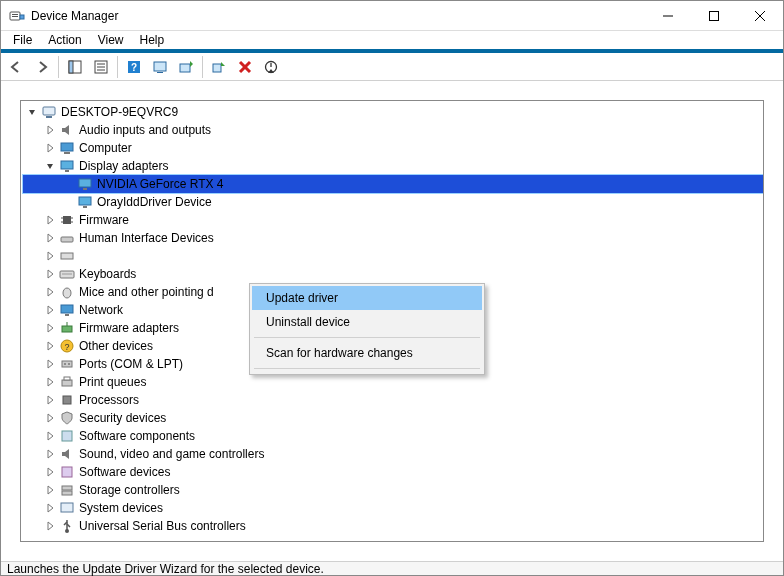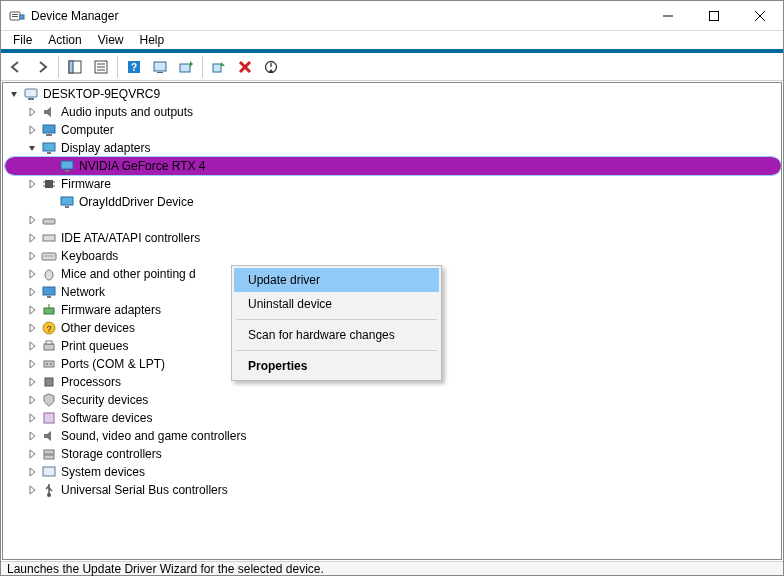--- a/index.html
+++ b/index.html
@@ -8,27 +8,27 @@
   .titlebar { height:30px; display:flex; align-items:center; padding:0 0 0 8px; border-bottom:1px solid #ddd; }
   .titlebar .icon { width:16px; height:16px; margin-right:6px; }
   .titlebar .title { flex:0 0 auto; font-size:12px; }
   .titlebar .spacer { flex:1 1 auto; }
   .winbtn { width:46px; height:30px; display:flex; align-items:center; justify-content:center; }
   .menubar { height:22px; display:flex; align-items:center; padding:0 4px; border-bottom:4px solid #0369a1; }
   .menuitem { padding:2px 8px; font-size:12px; }
   .toolbar { height:28px; display:flex; align-items:center; padding:0 2px; border-bottom:1px solid #d0d0d0; gap:0; }
   .tbtn { width:24px; height:24px; display:flex; align-items:center; justify-content:center; margin:0 1px; border:1px solid transparent; }
   .tsep { width:1px; height:22px; background:#ccc; margin:0 3px; }
-  .content { flex:1 1 auto; margin:1px; border:1px solid #888; background:#fff; overflow:hidden; position:relative; }
+  .content { flex:1 1 auto; margin:19px; border:1px solid #888; background:#fff; overflow:hidden; position:relative; }
   .tree { padding:2px 0 2px 2px; font-size:12px; line-height:18px; }
   .node { display:flex; align-items:center; height:18px; white-space:nowrap; }
   .twisty { width:14px; height:14px; display:flex; align-items:center; justify-content:center; margin-right:0px; color:#666; font-size:10px; }
   .nic { width:16px; height:16px; margin:0 4px 0 2px; display:flex; align-items:center; justify-content:center; }
-  .selected { background:#a21caf; outline:1px solid #99d1ff;border-radius:9px; }
-  .ctxmenu { position:absolute; left:228px; top:182px; width:211px; background:#f2f2f2; border:1px solid #bbb; box-shadow:3px 3px 4px rgba(0,0,0,0.25); padding:2px; }
+  .selected { background:#1d4ed8; outline:1px solid #99d1ff; }
+  .ctxmenu { position:absolute; left:228px; top:182px; width:236px; background:#f2f2f2; border:1px solid #bbb; box-shadow:3px 3px 4px rgba(0,0,0,0.25); padding:2px; }
   .ctxitem { height:24px; display:flex; align-items:center; padding:0 14px; font-size:12px; }
   .ctxitem.hover { background:#91c9f7; }
   .ctxitem.bold { font-weight:600; }
   .ctxsep { height:1px; background:#d0d0d0; margin:3px 2px; }
   .statusbar { height:14px; border-top:1px solid #d0d0d0; display:flex; align-items:center; padding:0 6px; font-size:12px; background:#f6f6f6; }
   svg { display:block; }
 </style>
 </head>
 <body>
 
@@ -201,71 +201,71 @@
 
       <div class="node selected" style="padding-left:52px">
         <span class="nic">
             <svg width="16" height="16">
               <rect x="2" y="3" width="12" height="8" fill="#5ab0e0" stroke="#2c6aa0"></rect>
               <rect x="6" y="12" width="4" height="2" fill="#777"></rect>
             </svg>
           </span>
         <span>NVIDIA GeForce RTX 4</span>
       </div>
+      <div class="node" style="padding-left:52px">
+        <span class="nic">
+            <svg width="16" height="16">
+              <rect x="2" y="3" width="12" height="8" fill="#5ab0e0" stroke="#2c6aa0"></rect>
+              <rect x="6" y="12" width="4" height="2" fill="#777"></rect>
+            </svg>
+          </span>
+        <span>OrayIddDriver Device</span>
+      </div>
+
       <div class="node" style="padding-left:20px">
         <span class="twisty">
             <svg width="10" height="10">
               <path d="M3 1 L8 5 L3 9 Z" fill="none" stroke="#777"></path>
             </svg>
           </span>
         <span class="nic">
             <svg width="16" height="16">
               <rect x="4" y="4" width="8" height="8" fill="#555"></rect>
               <line x1="4" y1="6" x2="2" y2="6" stroke="#555"></line>
               <line x1="4" y1="10" x2="2" y2="10" stroke="#555"></line>
               <line x1="12" y1="6" x2="14" y2="6" stroke="#555"></line>
               <line x1="12" y1="10" x2="14" y2="10" stroke="#555"></line>
             </svg>
           </span>
         <span>Firmware</span>
       </div>
-
-      <div class="node" style="padding-left:52px">
-        <span class="nic">
-            <svg width="16" height="16">
-              <rect x="2" y="3" width="12" height="8" fill="#5ab0e0" stroke="#2c6aa0"></rect>
-              <rect x="6" y="12" width="4" height="2" fill="#777"></rect>
-            </svg>
-          </span>
-        <span>OrayIddDriver Device</span>
-      </div>
       <div class="node" style="padding-left:20px">
         <span class="twisty">
             <svg width="10" height="10">
               <path d="M3 1 L8 5 L3 9 Z" fill="none" stroke="#777"></path>
             </svg>
           </span>
         <span class="nic">
             <svg width="16" height="16">
               <rect x="2" y="7" width="12" height="5" rx="1" fill="#ccc" stroke="#777"></rect>
             </svg>
           </span>
+        <span>Human Interface Devices</span>
       </div>
       <div class="node" style="padding-left:20px">
         <span class="twisty">
             <svg width="10" height="10">
               <path d="M3 1 L8 5 L3 9 Z" fill="none" stroke="#777"></path>
             </svg>
           </span>
         <span class="nic">
             <svg width="16" height="16">
               <rect x="2" y="5" width="12" height="6" fill="#ddd" stroke="#777"></rect>
             </svg>
           </span>
-        <span>IDE ATA/ATAPI controllers</span>
       </div>
       <div class="node" style="padding-left:20px">
         <span class="twisty">
             <svg width="10" height="10">
               <path d="M3 1 L8 5 L3 9 Z" fill="none" stroke="#777"></path>
             </svg>
           </span>
         <span class="nic">
             <svg width="16" height="16">
               <rect x="1" y="5" width="14" height="7" rx="1" fill="#ddd" stroke="#777"></rect>
@@ -321,34 +321,20 @@
               <path d="M3 1 L8 5 L3 9 Z" fill="none" stroke="#777"></path>
             </svg>
           </span>
         <span class="nic">
             <svg width="16" height="16">
               <circle cx="8" cy="8" r="6" fill="#f5c030" stroke="#b58a10"></circle>
               <text x="8" y="12" font-size="9" text-anchor="middle" fill="#333">?</text>
             </svg>
           </span>
         <span>Other devices</span>
-      </div>
-      <div class="node" style="padding-left:20px">
-        <span class="twisty">
-            <svg width="10" height="10">
-              <path d="M3 1 L8 5 L3 9 Z" fill="none" stroke="#777"></path>
-            </svg>
-          </span>
-        <span class="nic">
-            <svg width="16" height="16">
-              <rect x="3" y="6" width="10" height="6" fill="#ccc" stroke="#777"></rect>
-              <rect x="5" y="3" width="6" height="3" fill="#fff" stroke="#777"></rect>
-            </svg>
-          </span>
-        <span>Print queues</span>
       </div>
       <div class="node" style="padding-left:20px">
         <span class="twisty">
             <svg width="10" height="10">
               <path d="M3 1 L8 5 L3 9 Z" fill="none" stroke="#777"></path>
             </svg>
           </span>
         <span class="nic">
             <svg width="16" height="16">
               <rect x="3" y="5" width="10" height="6" fill="#ccc" stroke="#777"></rect>
@@ -359,20 +345,34 @@
         <span>Ports (COM &amp; LPT)</span>
       </div>
       <div class="node" style="padding-left:20px">
         <span class="twisty">
             <svg width="10" height="10">
               <path d="M3 1 L8 5 L3 9 Z" fill="none" stroke="#777"></path>
             </svg>
           </span>
         <span class="nic">
             <svg width="16" height="16">
+              <rect x="3" y="6" width="10" height="6" fill="#ccc" stroke="#777"></rect>
+              <rect x="5" y="3" width="6" height="3" fill="#fff" stroke="#777"></rect>
+            </svg>
+          </span>
+        <span>Print queues</span>
+      </div>
+      <div class="node" style="padding-left:20px">
+        <span class="twisty">
+            <svg width="10" height="10">
+              <path d="M3 1 L8 5 L3 9 Z" fill="none" stroke="#777"></path>
+            </svg>
+          </span>
+        <span class="nic">
+            <svg width="16" height="16">
               <rect x="4" y="4" width="8" height="8" fill="#888" stroke="#555"></rect>
             </svg>
           </span>
         <span>Processors</span>
       </div>
       <div class="node" style="padding-left:20px">
         <span class="twisty">
             <svg width="10" height="10">
               <path d="M3 1 L8 5 L3 9 Z" fill="none" stroke="#777"></path>
             </svg>
@@ -385,37 +385,50 @@
         <span>Security devices</span>
       </div>
       <div class="node" style="padding-left:20px">
         <span class="twisty">
             <svg width="10" height="10">
               <path d="M3 1 L8 5 L3 9 Z" fill="none" stroke="#777"></path>
             </svg>
           </span>
         <span class="nic">
             <svg width="16" height="16">
+              <rect x="3" y="3" width="10" height="10" fill="#cde" stroke="#699"></rect>
+            </svg>
+          </span>
+        <span>Software components</span>
+      </div>
+      <div class="node" style="padding-left:20px">
+        <span class="twisty">
+            <svg width="10" height="10">
+              <path d="M3 1 L8 5 L3 9 Z" fill="none" stroke="#777"></path>
+            </svg>
+          </span>
+        <span class="nic">
+            <svg width="16" height="16">
+              <path d="M3 6h3l4-3v10l-4-3H3z" fill="#777"></path>
+            </svg>
+          </span>
+        <span>Sound, video and game controllers</span>
+      </div>
+      <div class="node" style="padding-left:20px">
+        <span class="twisty">
+            <svg width="10" height="10">
+              <path d="M3 1 L8 5 L3 9 Z" fill="none" stroke="#777"></path>
+            </svg>
+          </span>
+        <span class="nic">
+            <svg width="16" height="16">
               <rect x="3" y="3" width="10" height="10" fill="#dce" stroke="#969"></rect>
             </svg>
           </span>
         <span>Software devices</span>
-      </div>
-      <div class="node" style="padding-left:20px">
-        <span class="twisty">
-            <svg width="10" height="10">
-              <path d="M3 1 L8 5 L3 9 Z" fill="none" stroke="#777"></path>
-            </svg>
-          </span>
-        <span class="nic">
-            <svg width="16" height="16">
-              <path d="M3 6h3l4-3v10l-4-3H3z" fill="#777"></path>
-            </svg>
-          </span>
-        <span>Sound, video and game controllers</span>
       </div>
       <div class="node" style="padding-left:20px">
         <span class="twisty">
             <svg width="10" height="10">
               <path d="M3 1 L8 5 L3 9 Z" fill="none" stroke="#777"></path>
             </svg>
           </span>
         <span class="nic">
             <svg width="16" height="16">
               <rect x="3" y="4" width="10" height="4" fill="#ccc" stroke="#777"></rect>
@@ -453,20 +466,19 @@
         <span>Universal Serial Bus controllers</span>
       </div>
     </div>
 
     <div class="ctxmenu">
       <div class="ctxitem hover">Update driver</div>
       <div class="ctxitem">Uninstall device</div>
       <div class="ctxsep"></div>
       <div class="ctxitem">Scan for hardware changes</div>
       <div class="ctxsep"></div>
-      <div class="ctxitem bold">Properties</div>
     </div>
   </div>
 
   <div class="statusbar">
     <span>Launches the Update Driver Wizard for the selected device.</span>
   </div>
 </div>
 
 </body></html>

